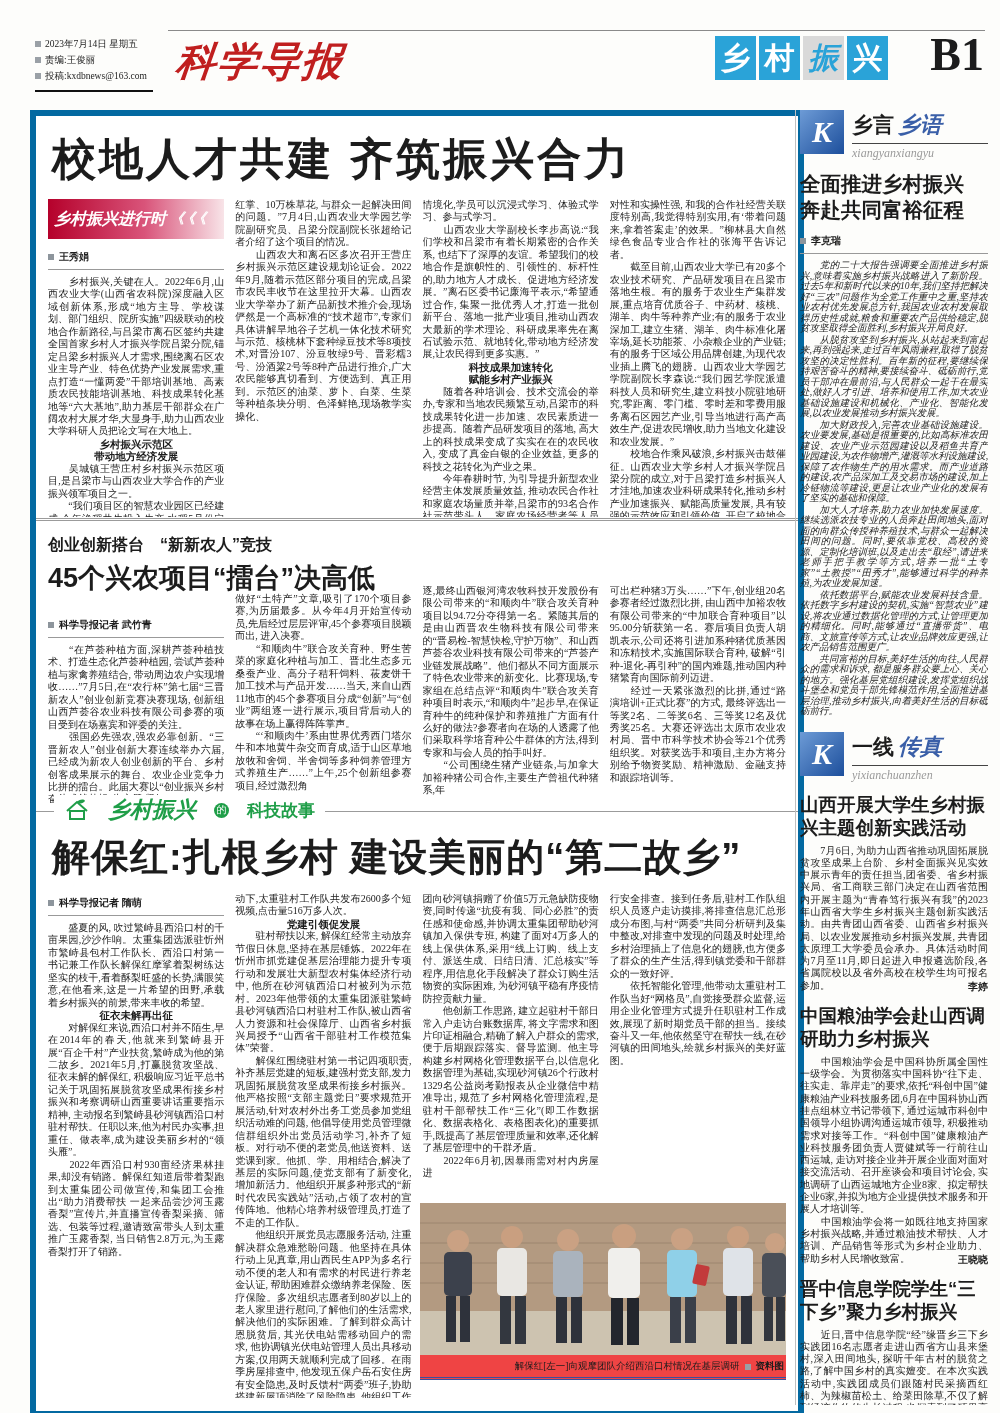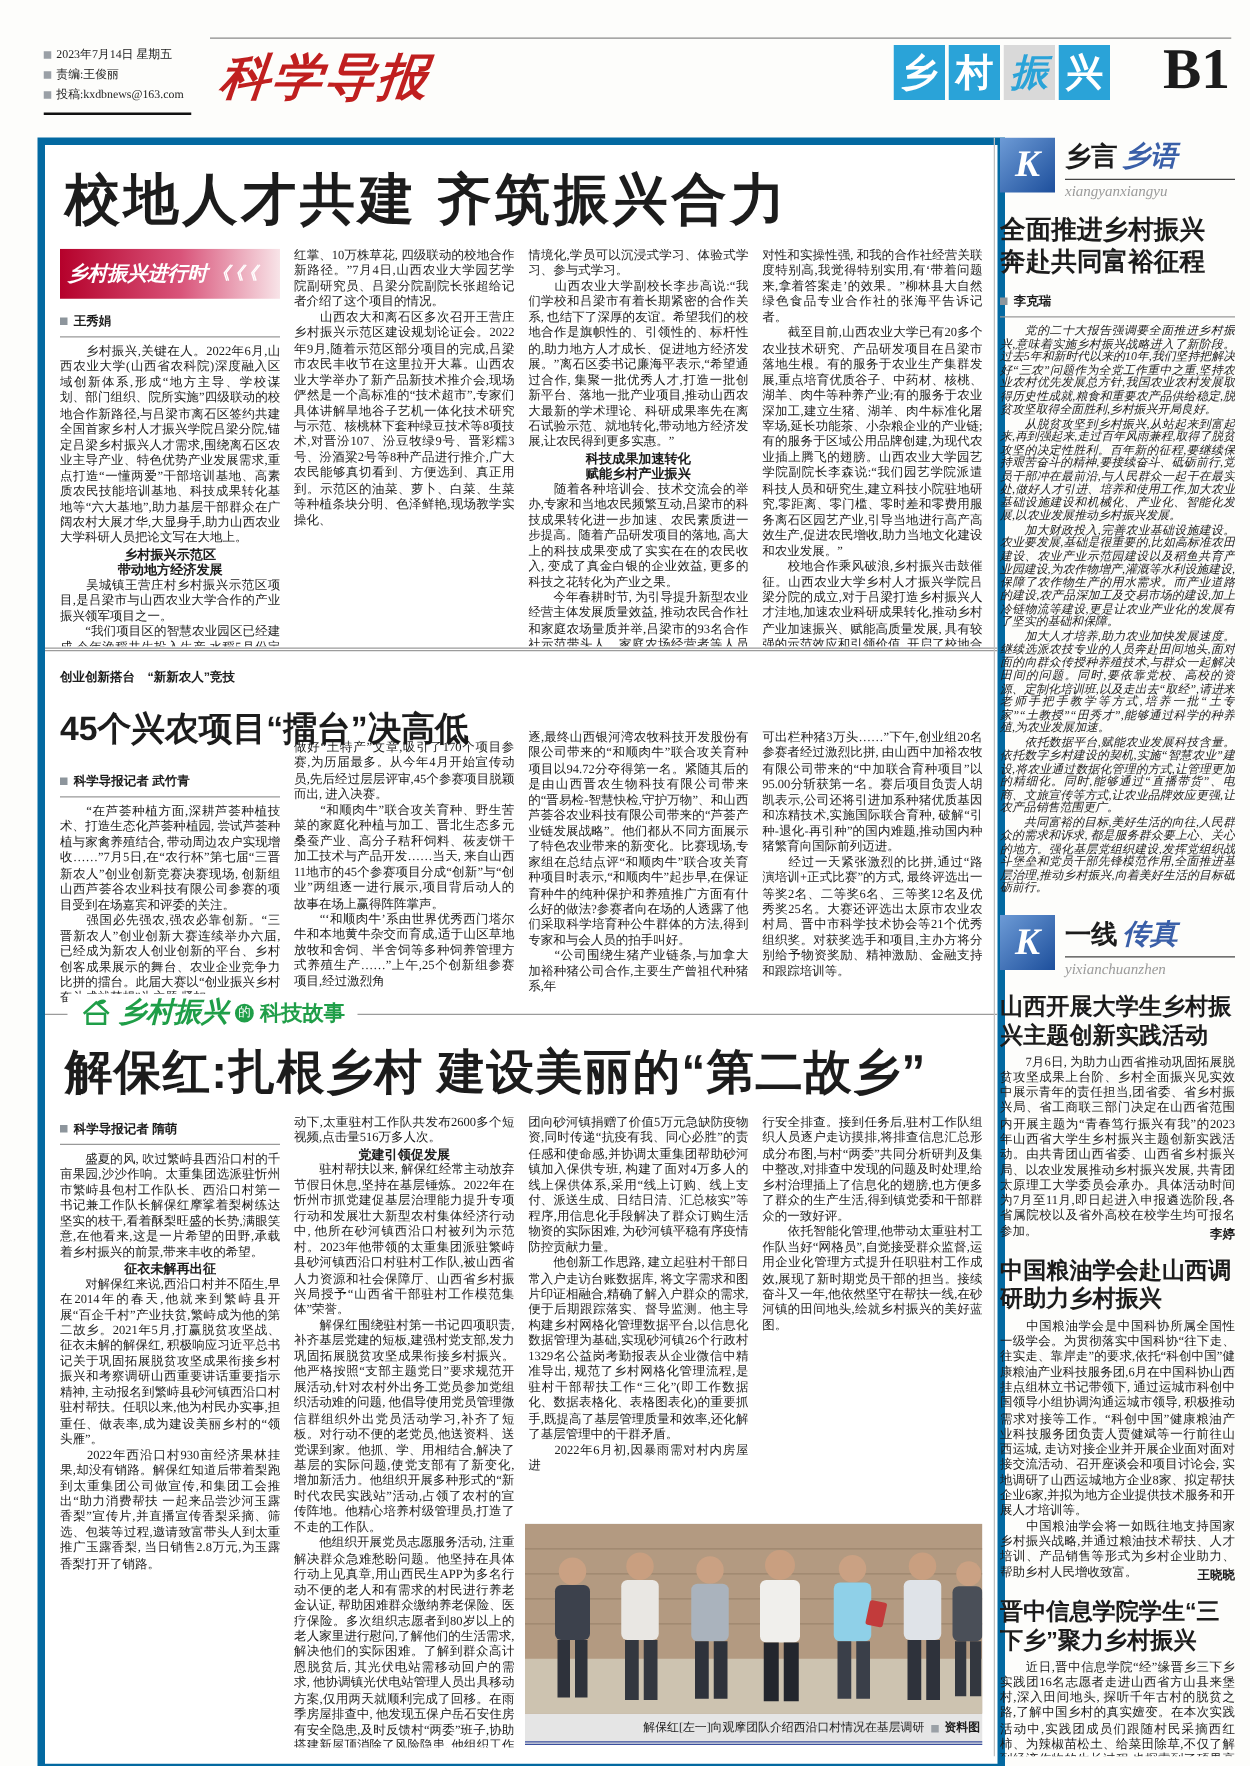--- a/index.html
+++ b/index.html
@@ -34,37 +34,37 @@
   .top-headline{font-family:"Liberation Sans",sans-serif;font-weight:bold;font-size:44px;letter-spacing:3px;margin:6px 0 10px 4px;}
   .top-cols{display:flex;gap:11px;height:318px;overflow:hidden;}
   .col{flex:1 1 0;overflow:hidden;}
   .banner{height:40px;background:linear-gradient(90deg,#b5012b 0%,#d9547a 55%,#f8e4e8 100%);
           color:#fff;font-style:italic;font-weight:bold;font-size:16px;display:flex;align-items:center;
           padding:0 6px;gap:4px;font-family:"Liberation Serif",serif;margin-bottom:8px;}
   .banner .chev{font-size:14px;letter-spacing:-3px;}
   
   .mid-art{position:absolute;left:0;top:415px;width:100%;height:280px;box-sizing:border-box;padding:4px 12px;}
   .mid-head{position:absolute;left:12px;top:4px;width:366px;}
-  .kicker{font-family:"Liberation Sans",sans-serif;font-weight:bold;font-size:10px;margin-bottom:16px;}
+  .kicker{font-family:"Liberation Sans",sans-serif;font-weight:bold;font-size:16px;margin-bottom:4px;}
   .mid-headline{font-family:"Liberation Sans",sans-serif;font-weight:bold;font-size:27px;letter-spacing:0px;}
   .mid-cols{display:flex;gap:11px;height:268px;}
   .mid-cols .c1{padding-top:80px;}
   .mid-cols .c2{padding-top:58px;}
   .mid-cols .c3,.mid-cols .c4{padding-top:50px;}
   
   .bot-art{position:absolute;left:0;top:695px;width:100%;height:599px;border-top:1px solid #9b9b9b;
            box-sizing:border-box;padding:6px 12px;}
-  .badge{position:absolute;left:18px;top:-17px;background:#fff;padding:0 10px;display:flex;align-items:center;gap:5px;}
+  .badge{position:absolute;left:18px;top:-17px;background:#fff;padding:0 10px;display:flex;align-items:center;gap:18px;}
   .b-script{color:#1f9e48;font-weight:bold;font-style:italic;font-size:22px;font-family:"Liberation Serif",serif;}
   .b-de{width:15px;height:15px;border-radius:50%;background:#1f9e48;color:#fff;font-size:10px;display:flex;
         align-items:center;justify-content:center;}
   .b-rest{color:#1f9e48;font-weight:bold;font-size:17px;font-family:"Liberation Sans",sans-serif;}
   .bot-headline{font-family:"Liberation Sans",sans-serif;font-weight:bold;font-size:38px;letter-spacing:1px;margin:14px 0 10px 4px;}
   .bot-cols{position:relative;display:flex;gap:11px;height:505px;overflow:hidden;}
-  .photo-wrap{position:absolute;right:0;bottom:2px;width:366px;background:#e5e5e5;}
+  .photo-wrap{position:absolute;right:0;bottom:18px;width:366px;background:#ef4444;}
   .photo-wrap svg{display:block;}
   .caption{font-size:9.5px;text-align:right;display:flex;justify-content:flex-end;align-items:center;gap:5px;
            padding:5px 2px 4px 0;border-bottom:3px double #3b4f9e;}
   .caption b{font-family:"Liberation Sans",sans-serif;}
   
   .sec-head{display:flex;gap:8px;align-items:flex-start;margin-bottom:6px;}
   .kbox{width:44px;height:44px;background:linear-gradient(135deg,#6d9bd6,#1d4f9c);color:#fff;font-size:30px;
         font-weight:bold;font-style:italic;display:flex;align-items:center;justify-content:center;
         font-family:"Liberation Serif",serif;flex:0 0 auto;}
   .sec-names{flex:1;}
@@ -127,21 +127,21 @@
             </div>
           <div>
               <p>　　乡村振兴,关键在人。2022年6月,山西农业大学(山西省农科院)深度融入区域创新体系,形成“地方主导、学校谋划、部门组织、院所实施”四级联动的校地合作新路径,与吕梁市离石区签约共建全国首家乡村人才振兴学院吕梁分院,锚定吕梁乡村振兴人才需求,围绕离石区农业主导产业、特色优势产业发展需求,重点打造“一懂两爱”干部培训基地、高素质农民技能培训基地、科技成果转化基地等“六大基地”,助力基层干部群众在广阔农村大展才华,大显身手,助力山西农业大学科研人员把论文写在大地上。</p>
               <p class="subhead">乡村振兴示范区</p>
               <p class="subhead">带动地方经济发展</p>
               <p>　　吴城镇王营庄村乡村振兴示范区项目,是吕梁市与山西农业大学合作的产业振兴领军项目之一。</p>
               <p>　　“我们项目区的智慧农业园区已经建成,今年渔稻共生投入生产,水稻5月份定植,周边开沟养的鱼虾鳖,由几个村的合作联社运营管理。东泰连栋温室里5月份种了3万株</p>
             </div>
         </div>
         <div class="col">
-            <p>红掌、10万株草花, 四级联动的校地合作新路径。”7月4日,山西农业大学园艺学院副研究员、吕梁分院副院长张超给记者介绍了这个项目的情况。</p>
+            <p>红掌、10万株草花, 与群众一起解决田间的问题。”7月4日,山西农业大学园艺学院副研究员、吕梁分院副院长张超给记者介绍了这个项目的情况。</p>
             <p>　　山西农大和离石区多次召开王营庄乡村振兴示范区建设规划论证会。2022年9月,随着示范区部分项目的完成,吕梁市农民丰收节在这里拉开大幕。山西农业大学举办了新产品新技术推介会,现场俨然是一个高标准的“技术超市”,专家们具体讲解旱地谷子艺机一体化技术研究与示范、核桃林下套种绿豆技术等8项技术,对晋汾107、汾豆牧绿9号、晋彩糯3号、汾酒粱2号等8种产品进行推介,广大农民能够真切看到、方便选到、真正用到。示范区的油菜、萝卜、白菜、生菜等种植条块分明、色泽鲜艳,现场教学实操化、</p>
           </div>
         <div class="col">
             <p>情境化,学员可以沉浸式学习、体验式学习、参与式学习。</p>
             <p>　　山西农业大学副校长李步高说:“我们学校和吕梁市有着长期紧密的合作关系, 也结下了深厚的友谊。希望我们的校地合作是旗帜性的、引领性的、标杆性的,助力地方人才成长、促进地方经济发展。”离石区委书记廉海平表示,“希望通过合作, 集聚一批优秀人才,打造一批创新平台、落地一批产业项目,推动山西农大最新的学术理论、科研成果率先在离石试验示范、就地转化,带动地方经济发展,让农民得到更多实惠。”</p>
             <p class="subhead">科技成果加速转化</p>
             <p class="subhead">赋能乡村产业振兴</p>
             <p>　　随着各种培训会、技术交流会的举办,专家和当地农民频繁互动,吕梁市的科技成果转化进一步加速、农民素质进一步提高。随着产品研发项目的落地, 高大上的科技成果变成了实实在在的农民收入, 变成了真金白银的企业效益, 更多的科技之花转化为产业之果。</p>
             <p>　　今年春耕时节, 为引导提升新型农业经营主体发展质量效益, 推动农民合作社和家庭农场量质并举,吕梁市的93名合作社示范带头人、家庭农场经营者等人员参加了“耕耘者”振兴计划新型农业经营主体规范提升专题培训。“这次培训内容充实、形式新颖、针</p>
           </div>

